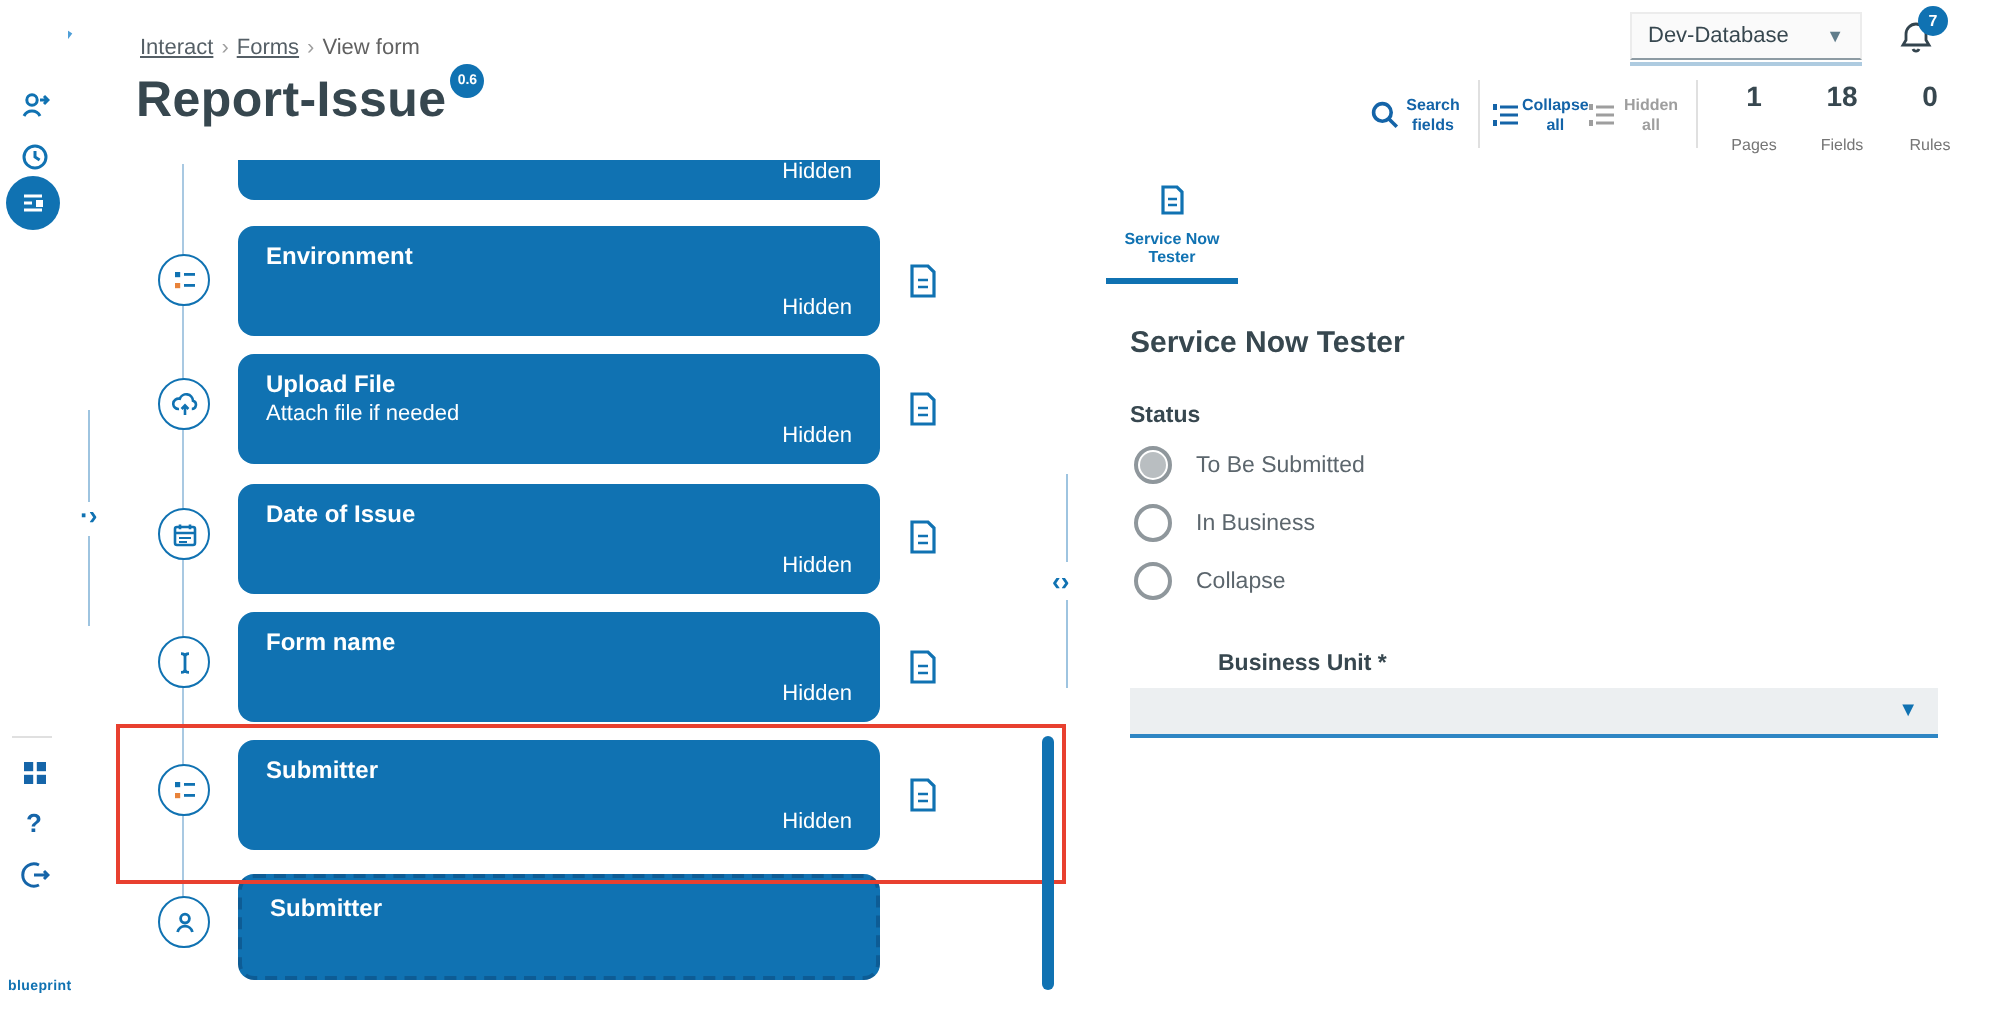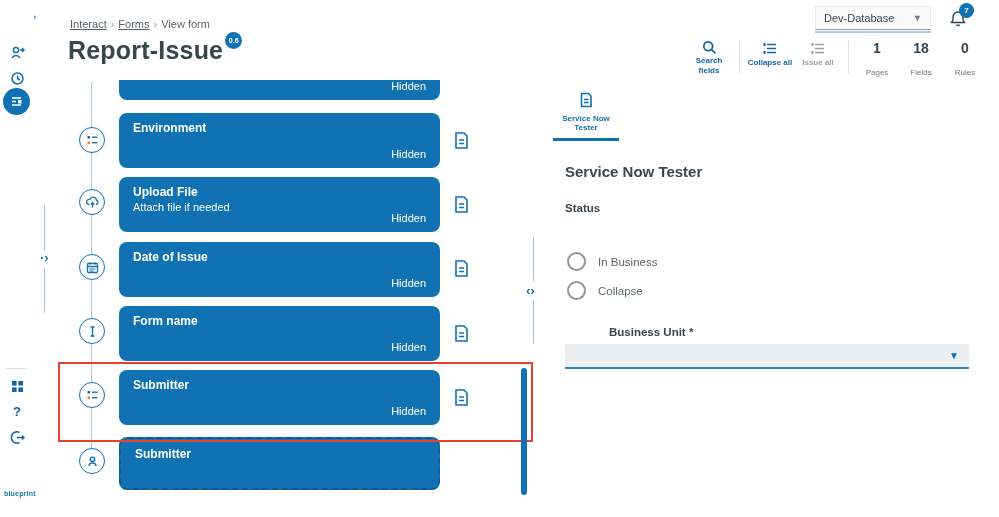--- a/index.html
+++ b/index.html
@@ -27,21 +27,21 @@
   .env-select { position:absolute; left:815px; top:6px; width:116px; height:24px; background:#fafafa; border:1px solid #ececec; border-bottom:1px solid #8d9ba3; font-size:11px; color:#37474f; display:flex; align-items:center; padding:0 8px; cursor:pointer; }
   .env-select .caret { margin-left:auto; font-size:9px; color:#607d8b; }
   .env-underline { position:absolute; left:815px; top:31px; width:116px; height:2px; background:#aecbe0; }
 
   .bell { position:absolute; left:949px; top:10px; width:18px; height:18px; color:#33444e; }
   .bell svg { width:18px; height:18px; }
   .bell-badge { position:absolute; left:959px; top:3px; min-width:15px; height:15px; border-radius:50%; background:#1072b2; color:#fff; font-size:8px; font-weight:bold; display:flex; align-items:center; justify-content:center; z-index:5; }
 
   
   .toolbar { position:absolute; right:12px; top:40px; display:flex; align-items:stretch; height:34px; }
-  .tb-item { width:48px; display:flex; flex-direction:column; align-items:center; justify-content:flex-start; cursor:pointer; }
+  .tb-item { width:48px; display:flex; flex-direction:row; align-items:center; justify-content:flex-start; cursor:pointer; }
   .tb-item .ic { height:17px; display:flex; align-items:center; }
   .tb-item .ic svg { width:15px; height:15px; }
   .tb-label { font-size:8px; font-weight:bold; text-align:center; line-height:1.25; margin-top:1px; }
   .tb-blue { color:#1464a8; }
   .tb-gray { color:#9e9e9e; }
   .tb-divider { width:1px; background:#e0e0e0; margin:0 6px; }
   .tb-stat { width:44px; display:flex; flex-direction:column; align-items:center; }
   .tb-stat .val { font-size:14px; font-weight:bold; color:#37474f; }
   .tb-stat .lab { font-size:8px; color:#757575; margin-top:12px; }
 
@@ -147,21 +147,21 @@
       </span>
       <span class="tb-label">Collapse all</span>
     </div>
     <div class="tb-item tb-gray">
       <span class="ic">
         <svg viewBox="0 0 15 15" fill="none" stroke="currentColor" stroke-width="1.6">
             <path d="M4 3.5 h9 M4 7.5 h9 M4 11.5 h9"></path>
             <path d="M1.5 2 v3 M1.5 10 v3" stroke-width="2"></path>
           </svg>
       </span>
-      <span class="tb-label">Issue all</span>
+      <span class="tb-label">Hidden all</span>
     </div>
     <div class="tb-divider"></div>
     <div class="tb-stat">
       <span class="val">1</span>
       <span class="lab">Pages</span>
     </div>
     <div class="tb-stat">
       <span class="val">18</span>
       <span class="lab">Fields</span>
     </div>
@@ -334,20 +334,26 @@
         </svg>
     </span>
     <span class="tab-label">Service Now Tester</span>
     <span class="tab-underline"></span>
   </div>
 
   <div class="pv-heading">Service Now Tester</div>
 
   <div class="pv-status-label">Status</div>
 
+  <div class="radio-row" style="top:223px">
+    <span class="radio">
+        <span class="dot"></span>
+      </span>
+    <span class="radio-label">To Be Submitted</span>
+  </div>
   <div class="radio-row" style="top:252px">
     <span class="radio"></span>
     <span class="radio-label">In Business</span>
   </div>
   <div class="radio-row" style="top:281px">
     <span class="radio"></span>
     <span class="radio-label">Collapse</span>
   </div>
 
   <div class="pv-bu-label">Business Unit *</div>

